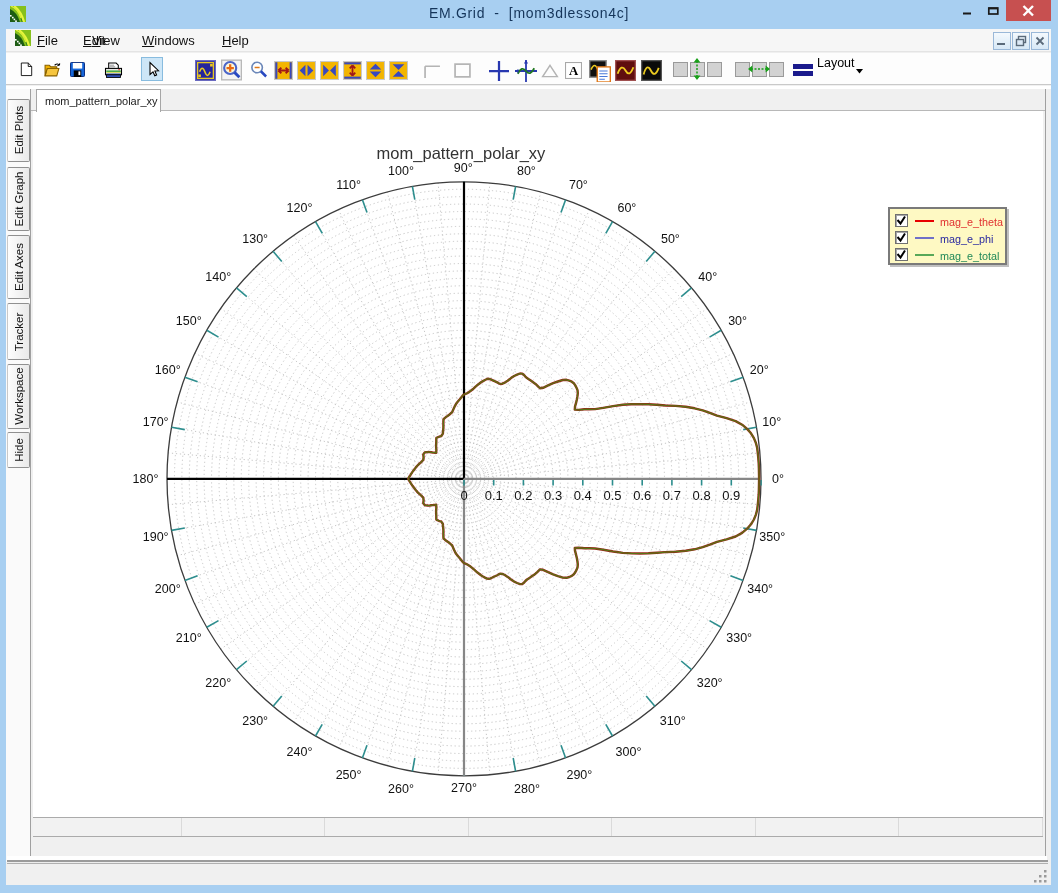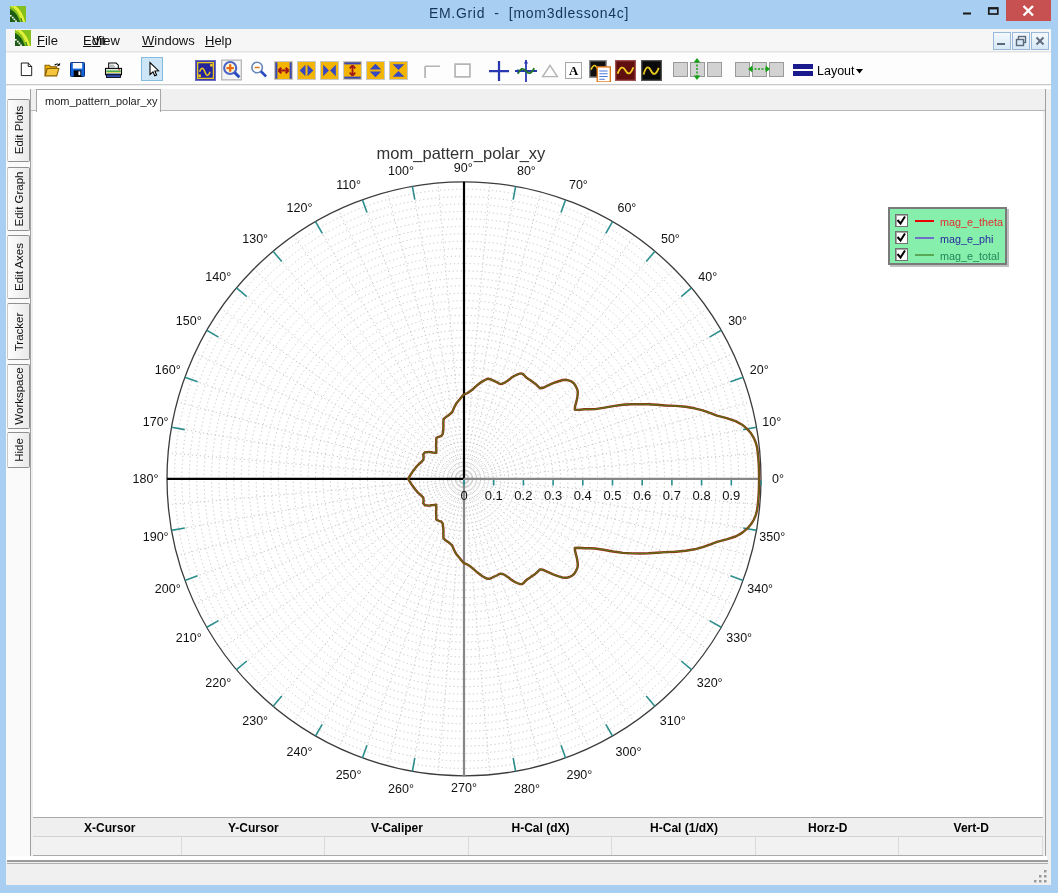--- a/index.html
+++ b/index.html
@@ -16,21 +16,21 @@
 #plotarea{position:absolute;left:33px;top:111px;width:1010px;height:706px;background:#fff;}
 #childbrd{position:absolute;left:30px;top:89px;width:1016px;height:772px;border:1px solid #a0a0a0;border-top:none;background:transparent;}
 .stab{position:absolute;left:7px;width:23px;background:linear-gradient(90deg,#fdfdfd,#e9e9e9);border:1px solid #909090;border-left:1px solid #c8c8c8;border-radius:2px;}
 .stab span{position:absolute;left:50%;top:50%;transform:translate(-50%,-50%) rotate(-90deg);font-size:11.5px;color:#111;white-space:nowrap;}
 #tbl{position:absolute;left:33px;top:817px;width:1010px;height:39px;border-top:1px solid #ababab;}
 #tblh{display:flex;height:19px;background:#efefef;border-bottom:1px solid #d2d2d2;padding-left:5px;}
 .th{flex:1;font-size:12px;font-weight:bold;color:#000;text-align:center;padding-top:3px;}
 #tblr{display:flex;height:19px;background:#f2f2f2;border-bottom:1px solid #ababab;padding-left:5px;}
 .td{flex:1;border-right:1px solid #dadada;}
 #statusstrip{position:absolute;left:6px;top:863.5px;width:1045px;height:21.5px;background:#f0f0f0;}
-#legend{position:absolute;left:888px;top:207px;width:119px;height:58px;background:#86efac;border:2px solid #7a7a7a;box-shadow:2px 2px 0 rgba(130,130,130,0.5);z-index:5;}
+#legend{position:absolute;left:888px;top:207px;width:119px;height:58px;background:#fef9c3;border:2px solid #7a7a7a;box-shadow:2px 2px 0 rgba(130,130,130,0.5);z-index:5;}
 .lrow{position:absolute;left:5px;height:13px;}
 .cb{position:absolute;left:0;top:0;width:13px;height:13px;background:#fff;border:1px solid #707070;box-shadow:inset 1px 1px 0 #a8a8a8;}
 .lline{position:absolute;left:20px;top:6px;width:19px;height:2px;}
 .ltxt{position:absolute;left:45px;top:1.5px;font-size:10.8px;}
 </style></head><body>
 <div id="win"></div>
 <div id="client"></div>
 <div id="titletxt">EM.Grid&nbsp;&nbsp;-&nbsp;&nbsp;[mom3dlesson4c]</div>
 <svg id="appico" width="16" height="16" viewBox="0 0 16 16">
     <rect width="16" height="16" fill="#86c01c"></rect>
@@ -66,21 +66,21 @@
       <rect x="0" y="9" width="1.6" height="1.6"></rect>
       <rect x="2" y="10.8" width="1.6" height="1.6"></rect>
       <rect x="3.6" y="12.6" width="1.6" height="1.6"></rect>
       <rect x="5.2" y="14.4" width="1.6" height="1.6"></rect>
     </g>
   </svg>
 <span class="mi" style="left:37px"><u>F</u>ile</span>
 <span class="mi" style="left:83px"><u>E</u>dit</span>
 <span class="mi" style="left:92px"><u>V</u>iew</span>
 <span class="mi" style="left:142px"><u>W</u>indows</span>
-<span class="mi" style="left:205px"><u>H</u>elp</span>
+<span class="mi" style="left:222px"><u>H</u>elp</span>
 <div style="position:absolute;left:993px;top:31.5px;width:18px;height:18px;background:linear-gradient(#f4f9fd,#d7e8f6);border:1px solid #9ab8d8"><svg width="16" height="16">
       <rect x="3" y="10" width="8" height="2" fill="#5a6a7a"></rect>
     </svg></div>
 <div style="position:absolute;left:1012px;top:31.5px;width:18px;height:18px;background:linear-gradient(#f4f9fd,#d7e8f6);border:1px solid #9ab8d8"><svg width="16" height="16">
       <rect x="5.5" y="3.5" width="7" height="6" fill="none" stroke="#5a6a7a" stroke-width="1.4"></rect>
       <rect x="3.5" y="6.5" width="7" height="6" fill="#dce9f6" stroke="#5a6a7a" stroke-width="1.4"></rect>
     </svg></div>
 <div style="position:absolute;left:1031px;top:31.5px;width:18px;height:18px;background:linear-gradient(#f4f9fd,#d7e8f6);border:1px solid #9ab8d8"><svg width="16" height="16">
       <path d="M4.5 4.5 l7 7 M11.5 4.5 l-7 7" stroke="#5a6a7a" stroke-width="1.8"></path>
     </svg></div>
@@ -219,21 +219,21 @@
     <rect x="0.5" y="0.5" width="14" height="14" fill="#d2d2d2" stroke="#9a9a9a"></rect>
   </svg>
 <svg class="ti" style="left:748px;top:65px" width="22" height="8" viewBox="0 0 22 8">
     <path d="M3 4 h16" fill="none" stroke="#18a018" stroke-width="1.5" stroke-dasharray="2 1.5"></path>
     <path d="M0 4 l4.4 -3.4 v6.8 Z M22 4 l-4.4 -3.4 v6.8 Z" fill="#18a018"></path>
   </svg>
 <svg class="ti" style="left:793px;top:63px" width="20" height="15" viewBox="0 0 20 15">
     <rect x="0" y="1" width="20" height="5" fill="#1a1a8c"></rect>
     <rect x="0" y="8" width="20" height="5" fill="#1a1a8c"></rect>
   </svg>
-<span style="position:absolute;left:817px;top:64px;font-size:12.5px;color:#000">Layout</span>
+<span style="position:absolute;left:817px;top:56px;font-size:12.5px;color:#000">Layout</span>
 <svg style="position:absolute;left:856px;top:68px" width="8" height="6">
     <path d="M0 1 h7 L3.5 5.5 Z" fill="#000"></path>
   </svg>
 <div style="position:absolute;left:6px;top:89px;width:25px;height:773px;background:#fafafa"></div>
 <div id="tabstrip"></div>
 <div id="childbrd"></div>
 <div id="atab">mom_pattern_polar_xy</div>
 <div id="plotarea"></div>
 <div class="stab" style="top:98.5px;height:63.5px">
     <span>Edit Plots</span>
@@ -247,29 +247,20 @@
 <div class="stab" style="top:303px;height:57px">
     <span>Tracker</span>
   </div>
 <div class="stab" style="top:364px;height:64.5px">
     <span>Workspace</span>
   </div>
 <div class="stab" style="top:432px;height:35.5px">
     <span>Hide</span>
   </div>
 <div id="tbl">
-    <div id="tblh">
-      <div class="th">X-Cursor</div>
-      <div class="th">Y-Cursor</div>
-      <div class="th">V-Caliper</div>
-      <div class="th">H-Cal (dX)</div>
-      <div class="th">H-Cal (1/dX)</div>
-      <div class="th">Horz-D</div>
-      <div class="th">Vert-D</div>
-    </div>
     <div id="tblr">
       <div class="td"></div>
       <div class="td"></div>
       <div class="td"></div>
       <div class="td"></div>
       <div class="td"></div>
       <div class="td"></div>
       <div class="td"></div>
     </div>
   </div>

